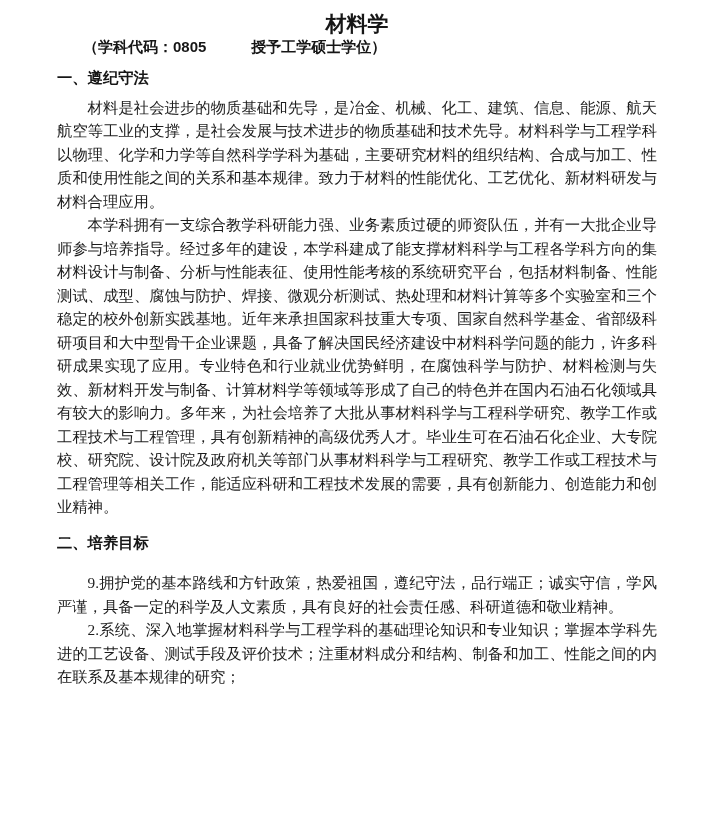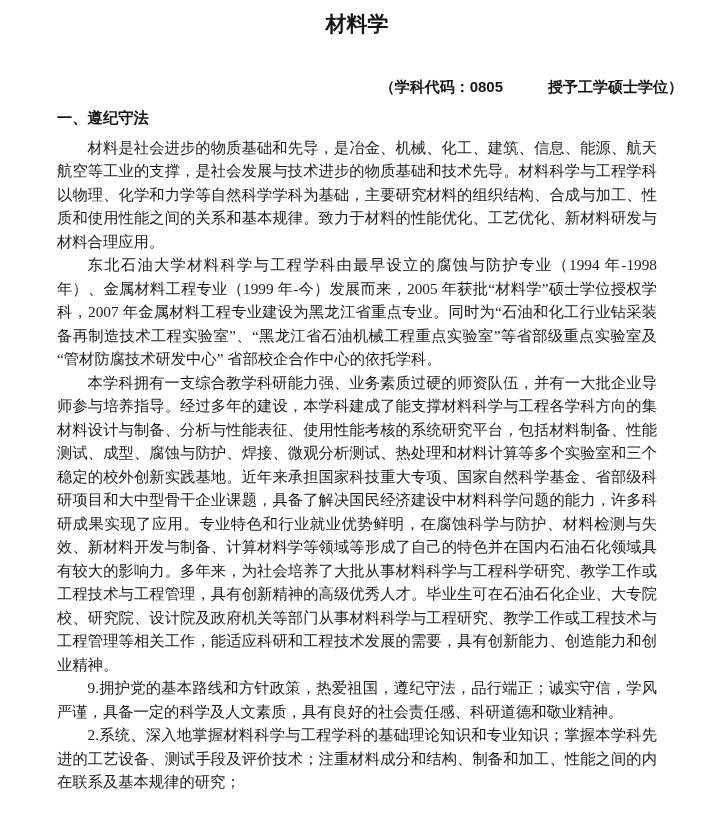--- a/index.html
+++ b/index.html
@@ -21,22 +21,21 @@
   .doc-title {
     margin: 0;
     text-align: center;
     font-family: "Liberation Sans", "DejaVu Sans", sans-serif;
     font-weight: bold;
     font-size: 21px;
     line-height: 27px;
     color: #161616;
   }
   .doc-subtitle {
-    margin-top: 40px;
-    text-align: right;
+    text-align: left;
     position: relative;
     left: 26px;
     font-family: "Liberation Sans", "DejaVu Sans", sans-serif;
     font-weight: bold;
     font-size: 15px;
     line-height: 20px;
     white-space: pre;
     color: #161616;
   }
   .section-heading {
@@ -68,21 +67,21 @@
 <body>
 
 <div class="page">
   <h1 class="doc-title">材料学</h1>
 
   <div class="doc-subtitle">（学科代码：0805　　　授予工学硕士学位）</div>
 
   <section class="overview">
     <h2 class="section-heading">一、遵纪守法</h2>
     <p class="para">材料是社会进步的物质基础和先导，是冶金、机械、化工、建筑、信息、能源、航天航空等工业的支撑，是社会发展与技术进步的物质基础和技术先导。材料科学与工程学科以物理、化学和力学等自然科学学科为基础，主要研究材料的组织结构、合成与加工、性质和使用性能之间的关系和基本规律。致力于材料的性能优化、工艺优化、新材料研发与材料合理应用。</p>
-    <p class="para">东北石油大学材料科学与工程学科由最早设立的腐蚀与防护专业（1994 年-1998 年）、金属材料工程专业（1999 年-今）发展而来，2005 年获批“材料学”硕士学位授权学科，2007 年金属材料工程专业建设为黑龙江省重点专业。同时为“石油和化工行业钻采装备再制造技术工程实验室”、“黑龙江省石油机械工程重点实验室”等省部级重点实验室及 “管材防腐技术研发中心” 省部校企合作中心的依托学科。</p>
     <p class="para">本学科拥有一支综合教学科研能力强、业务素质过硬的师资队伍，并有一大批企业导师参与培养指导。经过多年的建设，本学科建成了能支撑材料科学与工程各学科方向的集材料设计与制备、分析与性能表征、使用性能考核的系统研究平台，包括材料制备、性能测试、成型、腐蚀与防护、焊接、微观分析测试、热处理和材料计算等多个实验室和三个稳定的校外创新实践基地。近年来承担国家科技重大专项、国家自然科学基金、省部级科研项目和大中型骨干企业课题，具备了解决国民经济建设中材料科学问题的能力，许多科研成果实现了应用。专业特色和行业就业优势鲜明，在腐蚀科学与防护、材料检测与失效、新材料开发与制备、计算材料学等领域等形成了自己的特色并在国内石油石化领域具有较大的影响力。多年来，为社会培养了大批从事材料科学与工程科学研究、教学工作或工程技术与工程管理，具有创新精神的高级优秀人才。毕业生可在石油石化企业、大专院校、研究院、设计院及政府机关等部门从事材料科学与工程研究、教学工作或工程技术与工程管理等相关工作，能适应科研和工程技术发展的需要，具有创新能力、创造能力和创业精神。</p>
   </section>
 
   <section class="goals-section">
+    <h2 class="section-heading goals">二、培养目标</h2>
     <p class="para">9.拥护党的基本路线和方针政策，热爱祖国，遵纪守法，品行端正；诚实守信，学风严谨，具备一定的科学及人文素质，具有良好的社会责任感、科研道德和敬业精神。</p>
     <p class="para">2.系统、深入地掌握材料科学与工程学科的基础理论知识和专业知识；掌握本学科先进的工艺设备、测试手段及评价技术；注重材料成分和结构、制备和加工、性能之间的内在联系及基本规律的研究；</p>
   </section>
 </div>
 
 </body></html>

